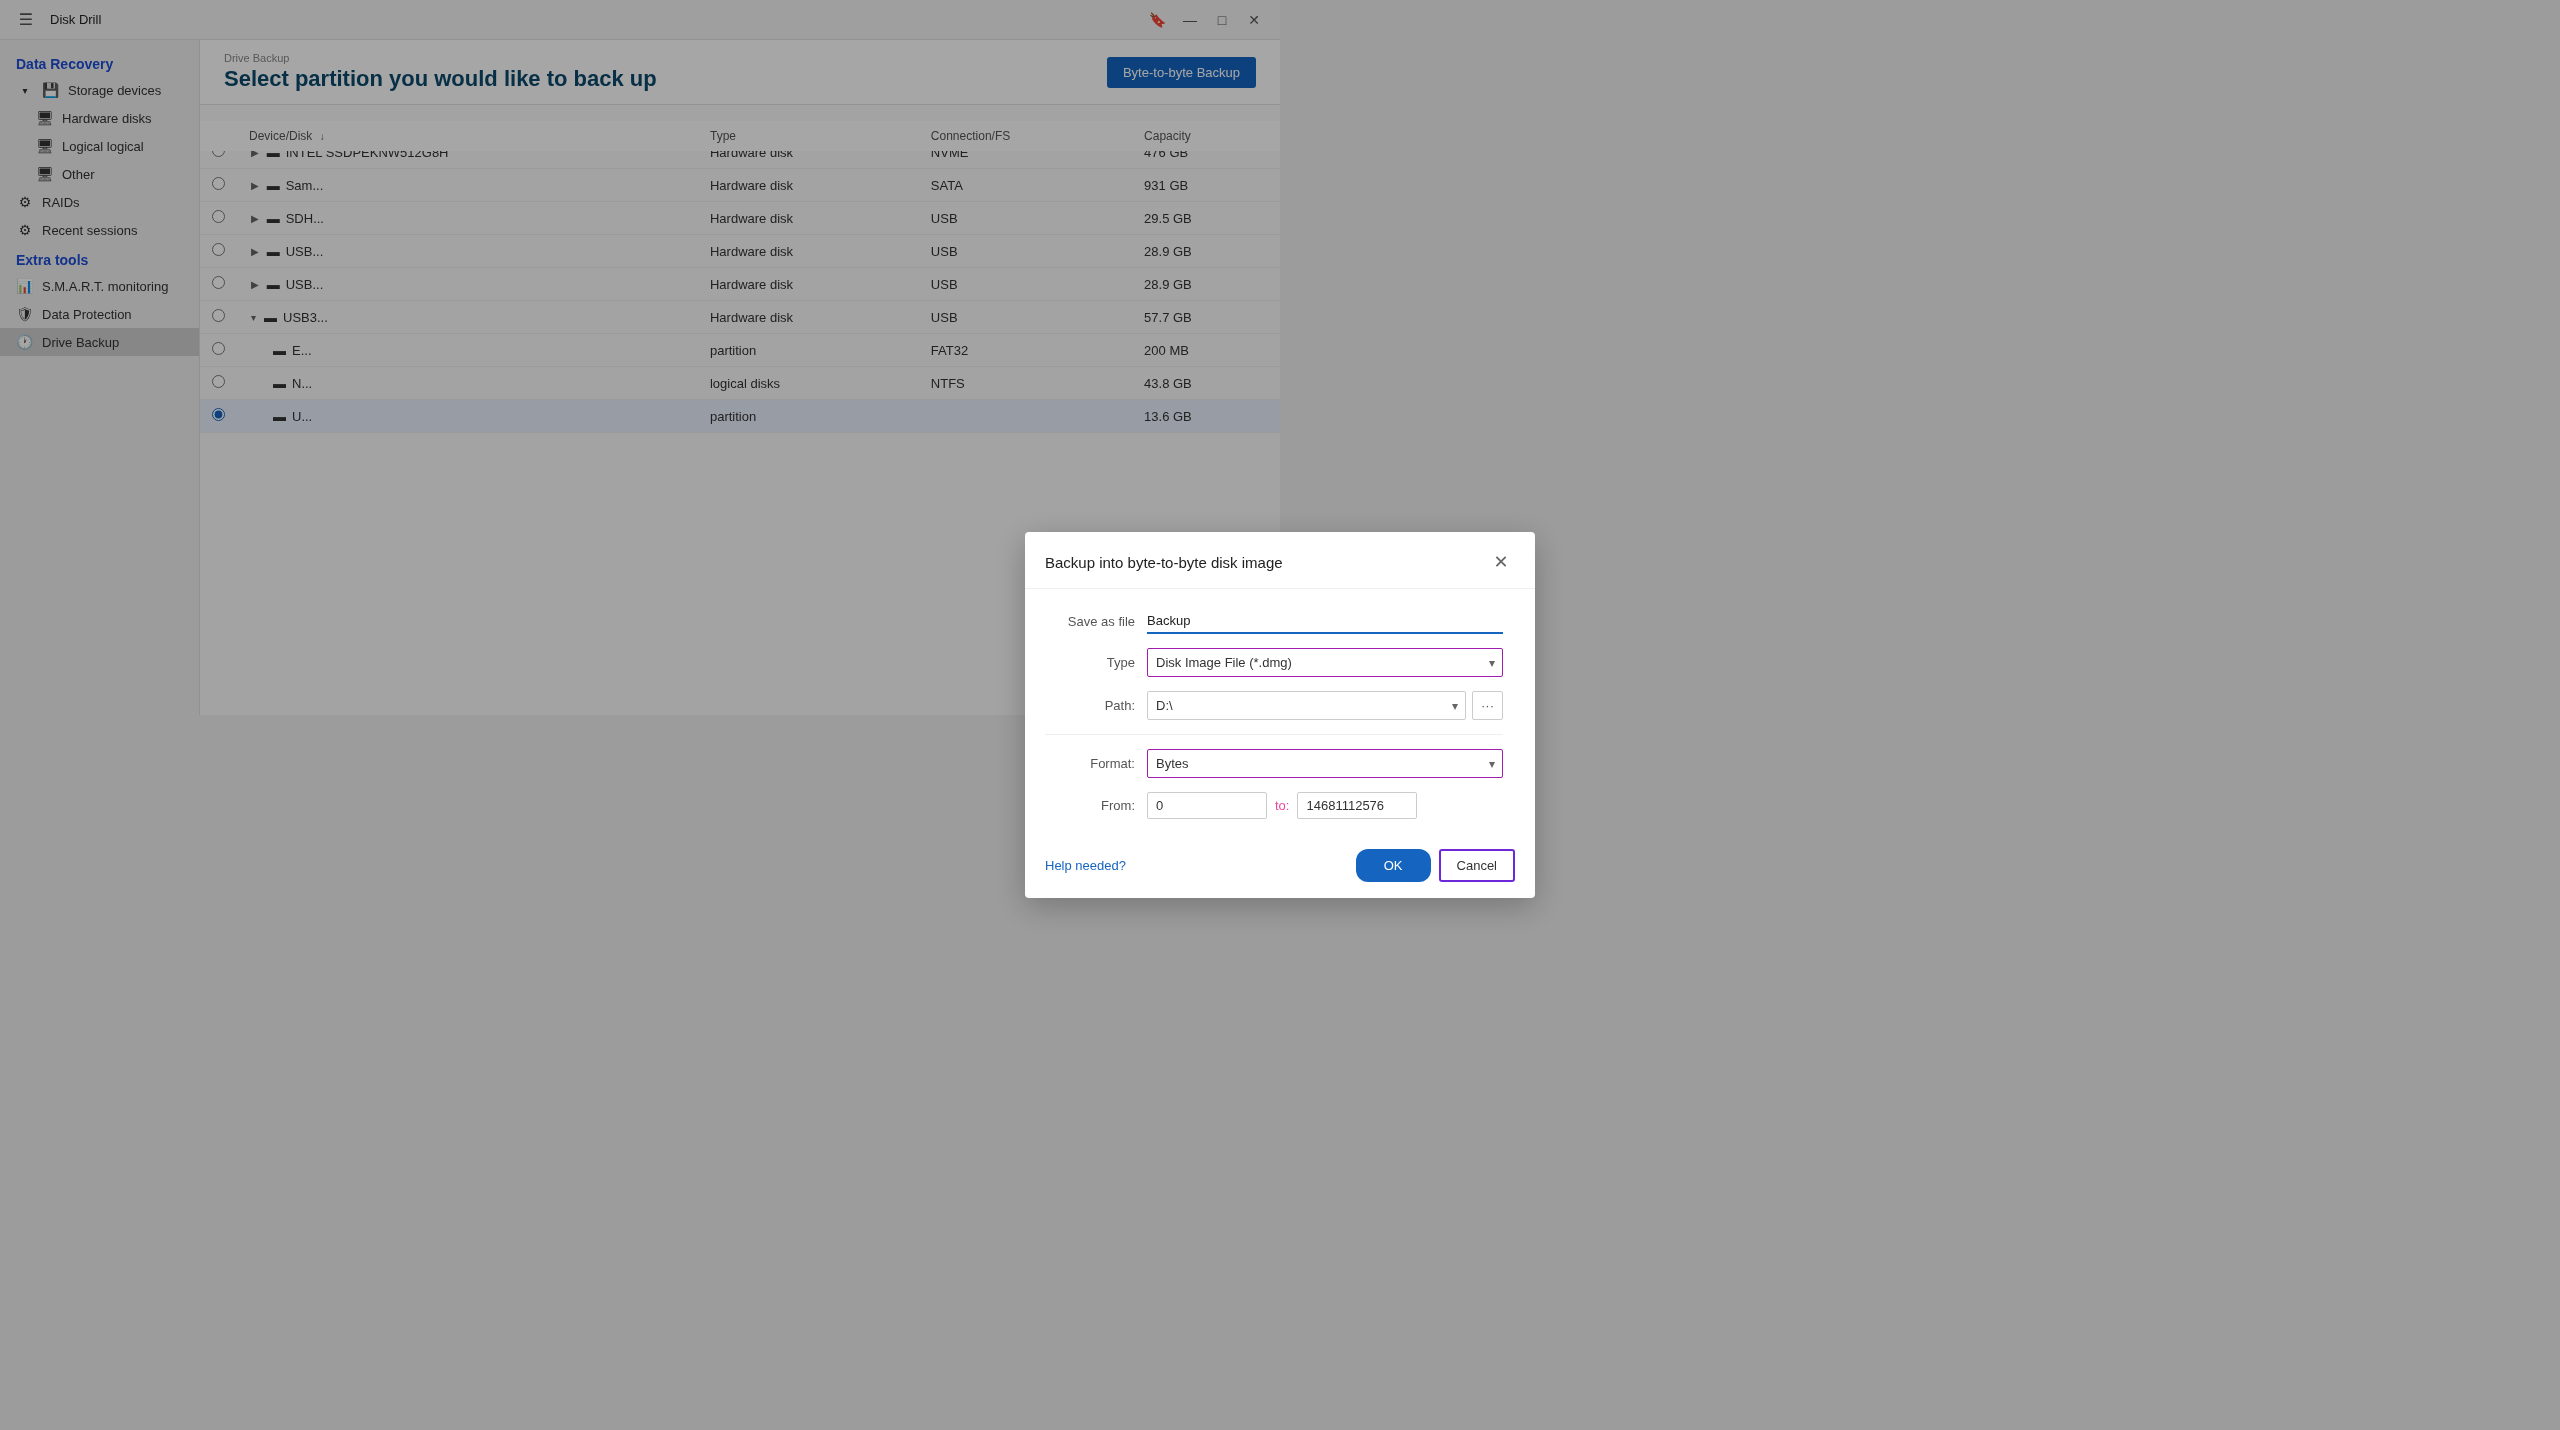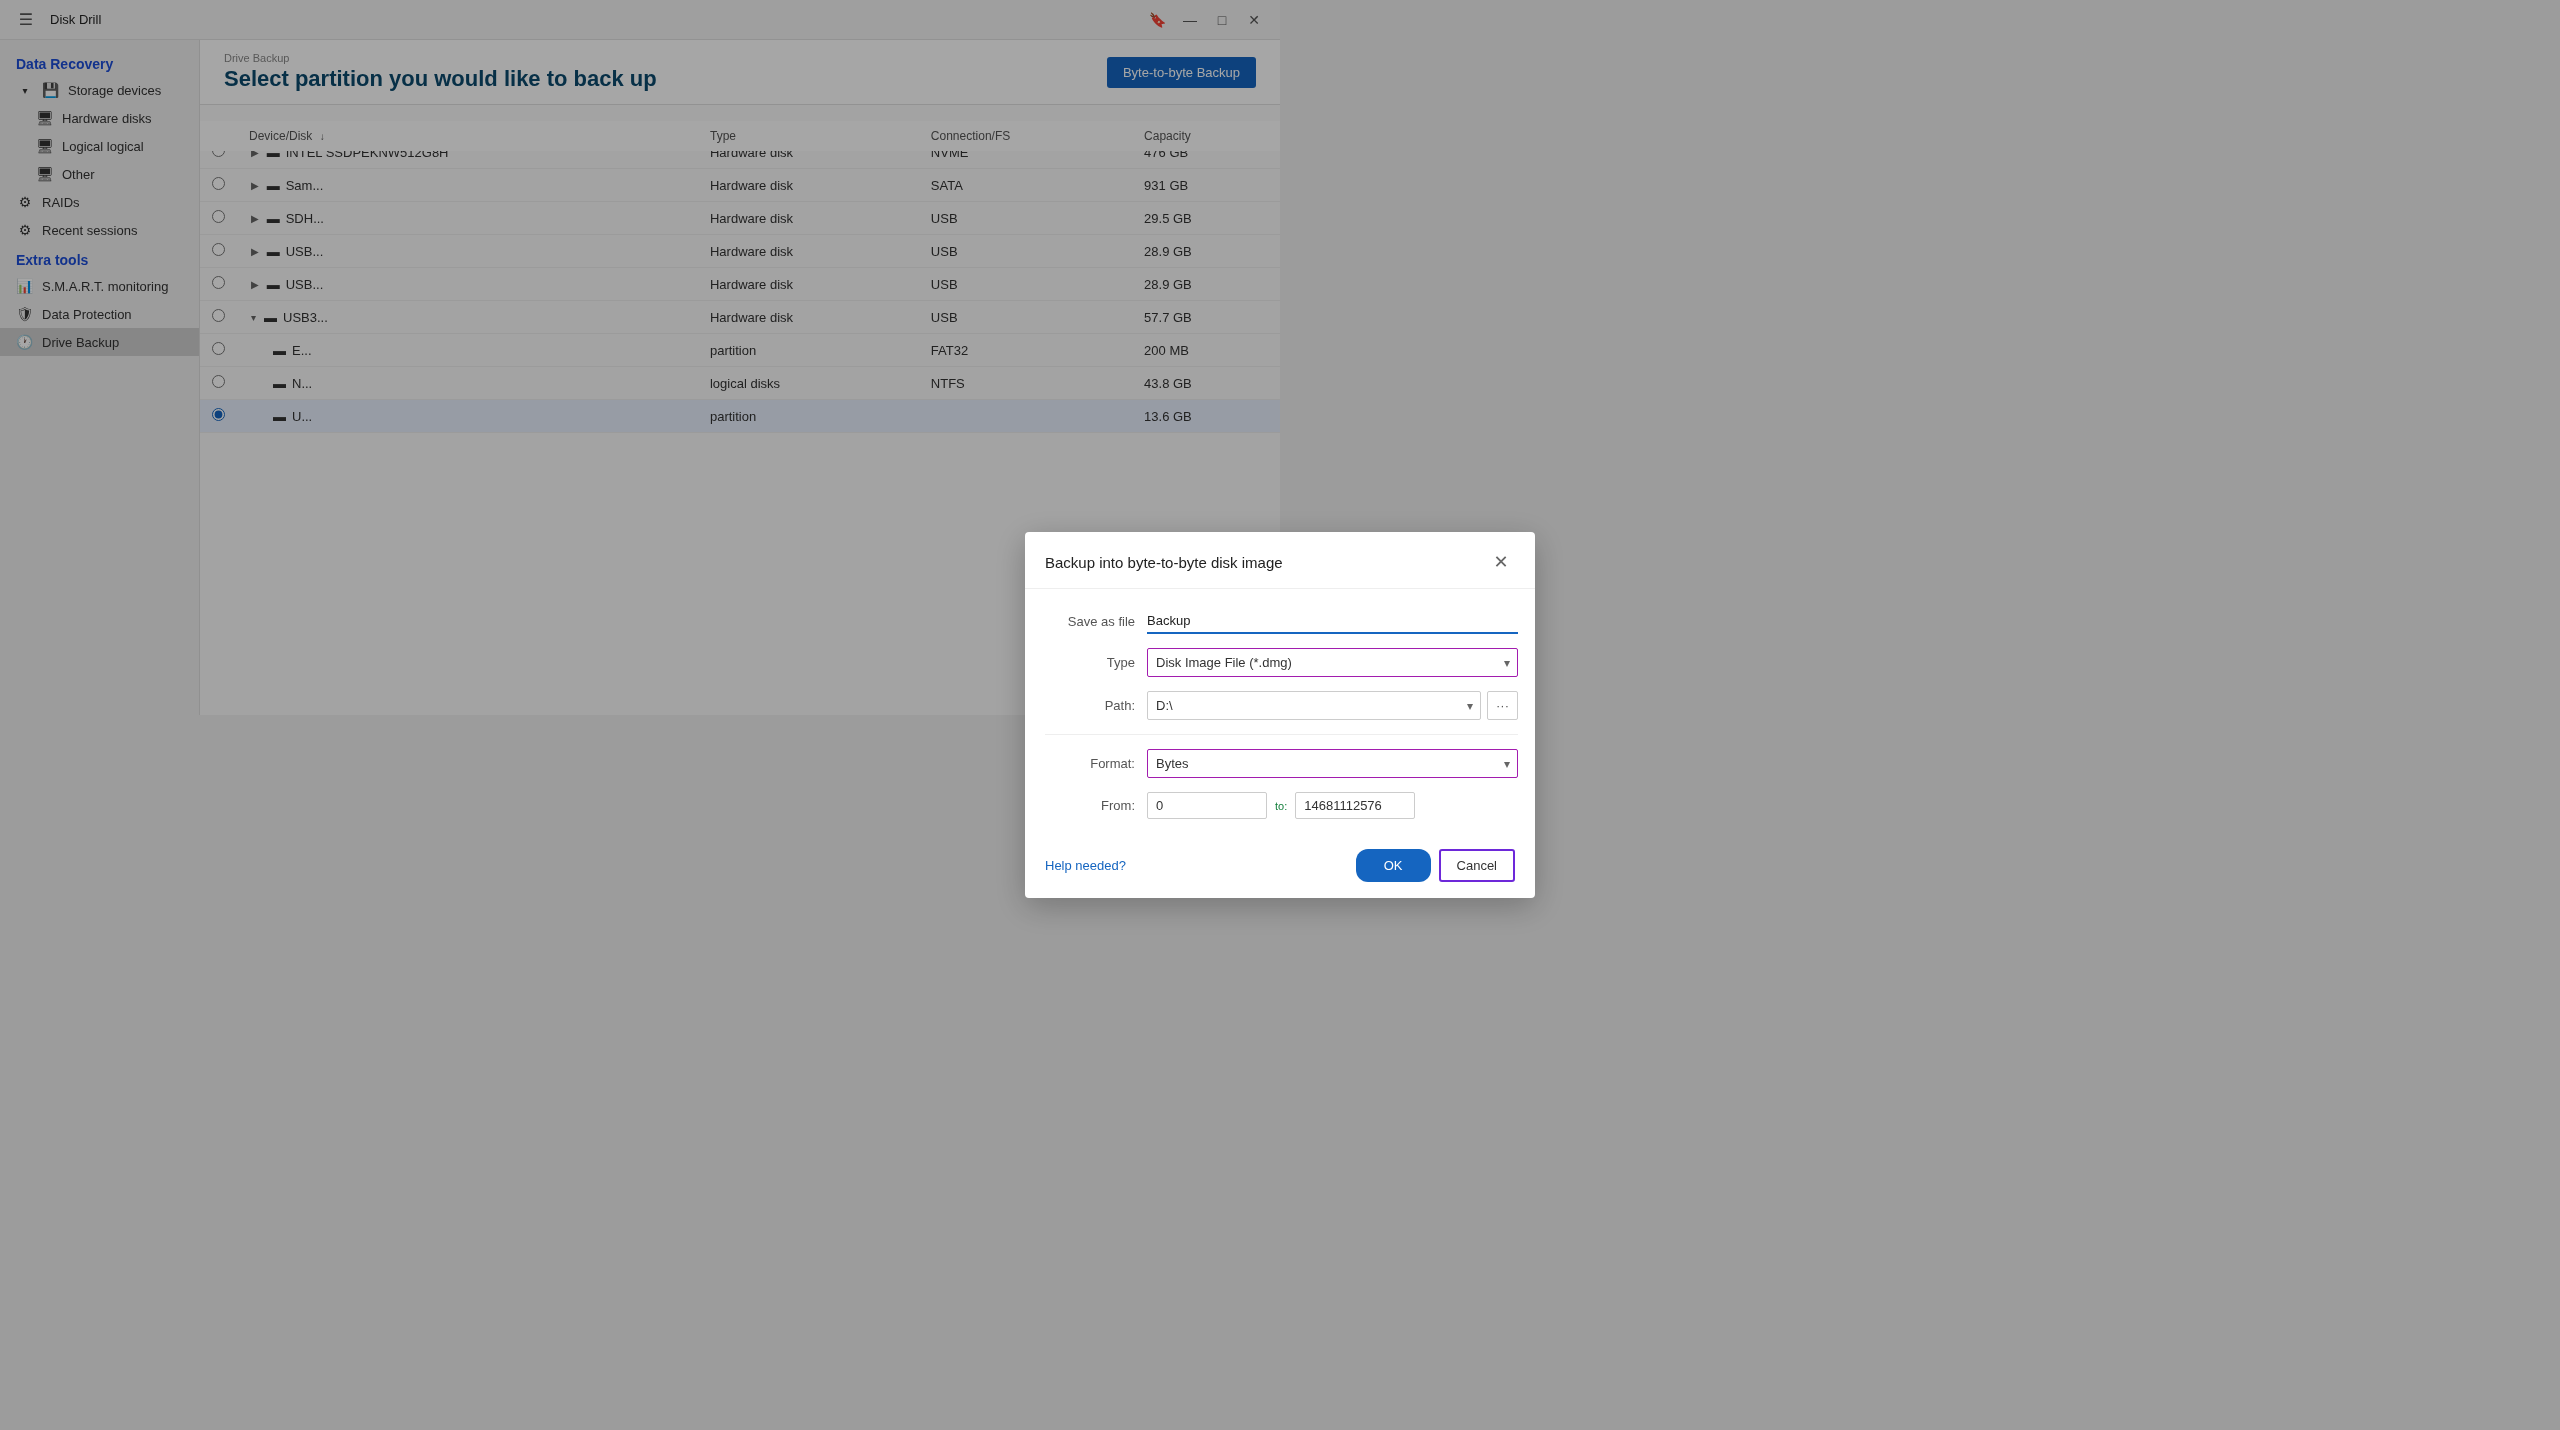--- a/index.html
+++ b/index.html
@@ -86,21 +86,21 @@
     .dialog-header {
       display: flex; align-items: center; justify-content: space-between;
       padding: 16px 20px 12px 20px; border-bottom: 1px solid #eee;
     }
     .dialog-title { font-size: 15px; font-weight: 500; color: #222; }
     .dialog-close {
       background: none; border: none; cursor: pointer; font-size: 18px; color: #666;
       width: 28px; height: 28px; display: flex; align-items: center; justify-content: center;
       border-radius: 3px;
     }
-    .dialog-body { padding: 20px 17px 0 20px; }
+    .dialog-body { padding: 20px 32px 0 20px; }
     .form-row {
       display: flex; align-items: center; margin-bottom: 14px; gap: 12px;
     }
     .form-label { width: 90px; text-align: right; font-size: 13px; color: #555; flex-shrink: 0; }
     .form-control-wrap { flex: 1; }
     .form-input {
       width: 100%; border: none; border-bottom: 2px solid #1565c0;
       padding: 4px 0; font-size: 13px; outline: none; background: transparent; color: #222;
     }
     .form-select-wrap { position: relative; }
@@ -122,21 +122,21 @@
     .path-arrow {
       position: absolute; right: 8px; top: 50%; transform: translateY(-50%);
       pointer-events: none; font-size: 12px; color: #666;
     }
     .browse-btn {
       border: 1px solid #ccc; background: white; padding: 5px 8px; border-radius: 2px;
       cursor: pointer; font-size: 13px; color: #555; flex-shrink: 0;
     }
     .divider { border: none; border-top: 1px solid #eee; margin: 8px 0 14px 0; }
     .from-to-row { display: flex; align-items: center; gap: 8px; }
-    .from-to-label { font-size: 11px; color: #15803d; flex-shrink: 0; }
+    .from-to-label { font-size: 13px; color: #ec4899; flex-shrink: 0; }
     .from-to-input {
       border: 1px solid #ccc; border-radius: 2px; padding: 5px 8px; font-size: 13px;
       width: 120px; color: #333;
     }
     .dialog-footer {
       display: flex; align-items: center; justify-content: space-between;
       padding: 16px 20px; margin-top: 4px;
     }
     .help-link { color: #1565c0; font-size: 13px; cursor: pointer; text-decoration: none; }
     .dialog-buttons { display: flex; gap: 8px; }

